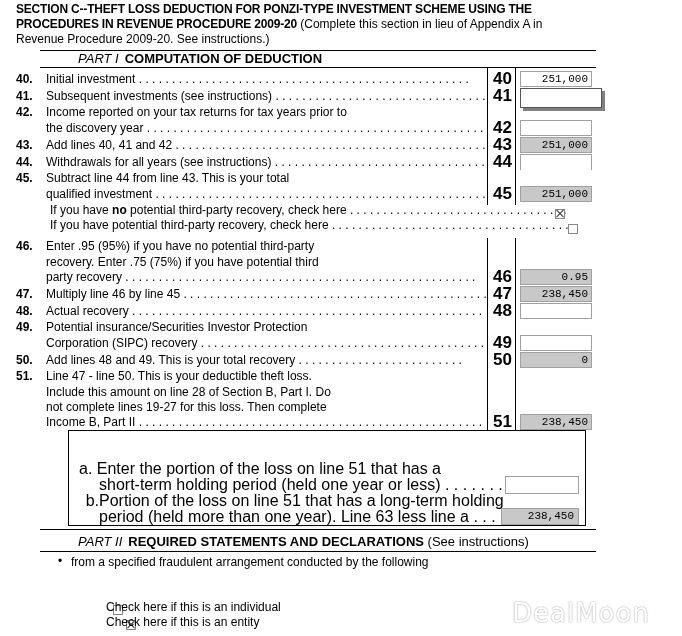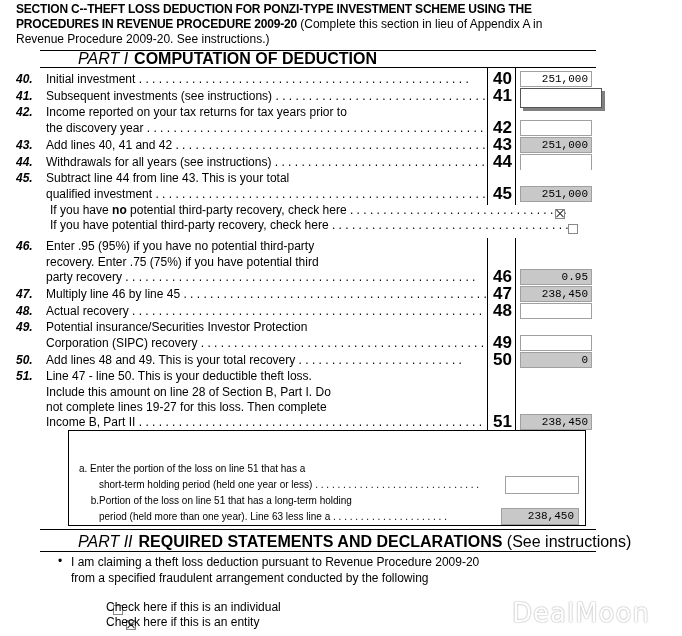--- a/index.html
+++ b/index.html
@@ -2,41 +2,41 @@
 <html><head>
 <meta charset="utf-8">
 <style>
   html, body { margin:0; padding:0; background:#ffffff; }
   body { width:682px; height:636px; position:relative; overflow:hidden;
          font-family:"Liberation Sans", sans-serif; font-size:12px; color:#000; }
   .abs { position:absolute; }
   .title { left:16px; top:2px; width:560px; font-size:12px; line-height:15px; }
   .title b { font-weight:bold; letter-spacing:-0.2px; }
   .hr { position:absolute; height:0; border-top:1px solid #000; }
-  .part { font-size:16px; line-height:15px; }
+  .part { font-size:13px; line-height:15px; }
   .part i { font-style:italic; margin-right:6px; }
   .part b { font-weight:bold; }
   .row { position:absolute; left:16px; width:470px; font-size:12px; line-height:16px; white-space:nowrap; overflow:hidden; }
-  .row .num { display:inline-block; width:30px; font-weight:bold;font-style:italic; }
+  .row .num { display:inline-block; width:30px; font-weight:bold; }
   .dots { color:#000; }
   .ln { position:absolute; left:490px; width:22px; text-align:right; font-weight:bold; font-size:17px; line-height:16px; }
   .box { position:absolute; left:520px; width:72px; height:16px; box-sizing:border-box;
          border:1px solid #a0a0a0; background:#fff; font-family:"Liberation Mono", monospace;
          font-size:11px; line-height:14px; text-align:right; padding-right:3px; }
   .box.gray { background:#c8c8c8; }
   .box.focus { border:1px solid #555; box-shadow:3px 3px 0 #808080; width:82px; }
   .vline { position:absolute; width:0; border-left:1px solid #000; }
   .cb { display:inline-block; width:10px; height:10px; border:1px solid #888; box-sizing:border-box;
         position:relative; vertical-align:middle; background:#fff; }
   .cb.x::before, .cb.x::after { content:""; position:absolute; left:-1px; top:3px; width:10px; height:1px; background:#333; }
   .cb.x::before { transform:rotate(45deg); }
   .cb.x::after { transform:rotate(-45deg); }
   .mini { position:absolute; left:68px; top:430px; width:518px; height:96px; border:1px solid #000; box-sizing:border-box; background:#fff; }
   .mini .h { text-align:center; font-weight:bold; font-size:12px; line-height:15px; }
-  .mini .r { position:absolute; left:10px; font-size:10px; line-height:16px; white-space:nowrap; }
+  .mini .r { position:absolute; left:10px; font-size:16px; line-height:16px; white-space:nowrap; }
   .watermark { position:absolute; left:512px; top:598px; font-size:26px; color:#fff;
                text-shadow:0 0 2px #bbb, 0 0 1px #999; letter-spacing:1px; font-family:"DejaVu Sans", sans-serif; }
 </style>
 </head>
 <body>
 
 
 
 
 <div class="abs title">
@@ -145,21 +145,20 @@
 
 
 <div class="hr" style="left:40px; top:529px; width:556px;"></div>
 <div class="abs part" style="left:78px; top:534px;">
   <i>PART II</i><b>REQUIRED STATEMENTS AND DECLARATIONS</b><span> (See instructions)</span>
 </div>
 <div class="hr" style="left:40px; top:551px; width:556px;"></div>
 
 <div class="abs" style="left:58px; top:553px; font-size:12px; line-height:16px;">•</div>
 <div class="abs" style="left:71px; top:554px; font-size:12px; line-height:16px;">
-  <div>I am claiming a theft loss deduction pursuant to Revenue Procedure 2009-20</div>
   <div>from a specified fraudulent arrangement conducted by the following</div>
 </div>
 <span class="cb abs" style="left:86px; top:602px;"></span>
 <div class="abs" style="left:106px; top:599px; line-height:16px;">Check here if this is an individual</div>
 <span class="cb x abs" style="left:86px; top:617px;"></span>
 <div class="abs" style="left:106px; top:614px; line-height:16px;">Check here if this is an entity</div>
 
 <div class="watermark">DealMoon</div>
 
 

